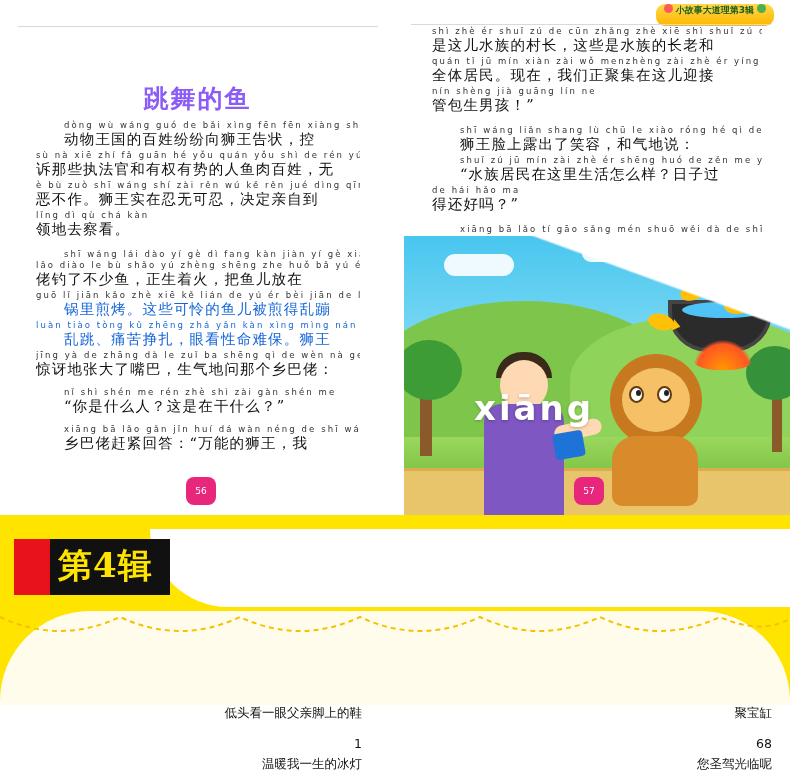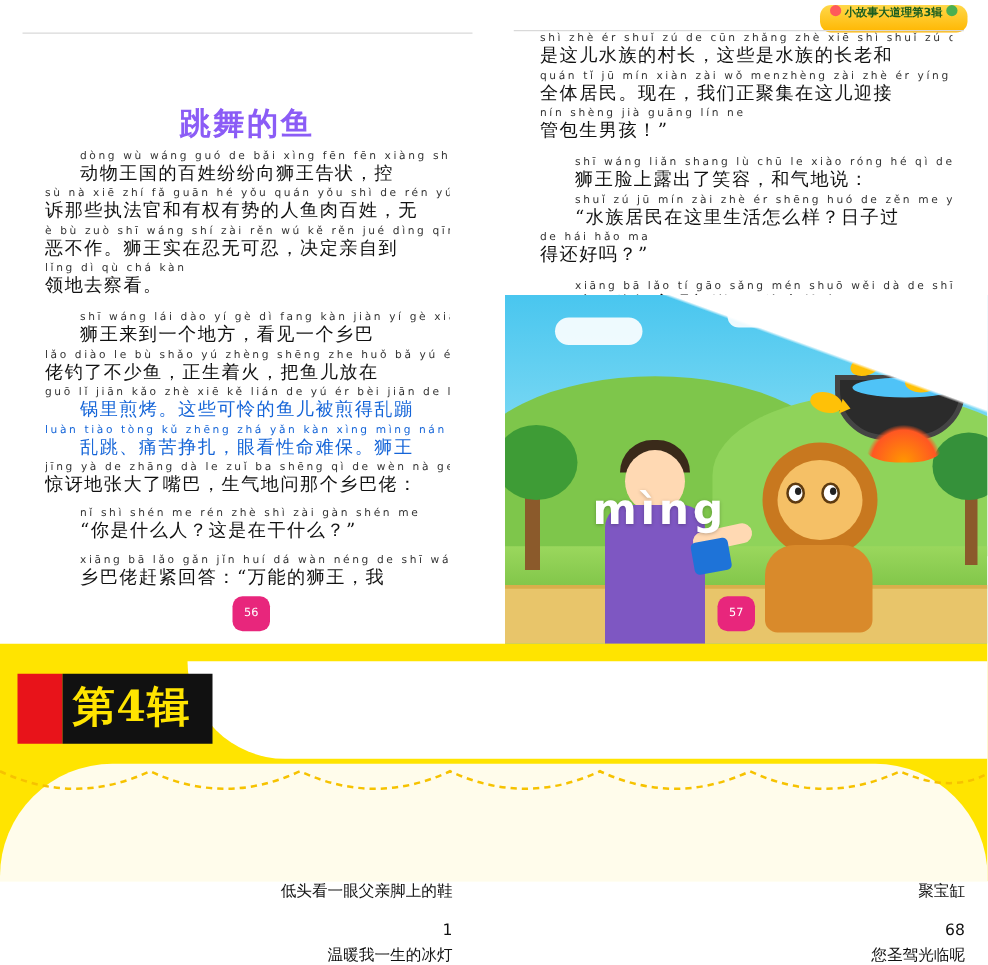--- a/index.html
+++ b/index.html
@@ -154,21 +154,20 @@
             <div class="py">è  bù  zuò   shī wáng shí  zài  rěn  wú  kě  rěn    jué dìng qīn  zì  dào</div>
             <div class="hz">恶不作。狮王实在忍无可忍，决定亲自到</div>
           </div>
         <div class="ln">
             <div class="py">lǐng  dì  qù  chá  kàn</div>
             <div class="hz">领地去察看。</div>
           </div>
         <div style="height:9px"></div>
         <div class="ln">
             <div class="py ind">shī wáng lái dào  yí  gè  dì  fang   kàn jiàn  yí  gè xiāng bā</div>
-            <div class="hz ind">狮王来到一个地方，看见一个乡巴</div>
           </div>
         <div class="ln">
             <div class="py">lǎo diào le bù shǎo yú   zhèng shēng zhe huǒ   bǎ  yú ér  fàng zài</div>
             <div class="hz">佬钓了不少鱼，正生着火，把鱼儿放在</div>
           </div>
         <div class="ln">
             <div class="py">guō  lǐ  jiān kǎo    zhè xiē kě lián de yú ér bèi jiān de luàn bèng</div>
             <div class="hz blue">锅里煎烤。这些可怜的鱼儿被煎得乱蹦</div>
           </div>
         <div class="ln">
@@ -274,21 +273,21 @@
       <div class="lion-pupil" style="right:121px;top:154px;"></div>
       <div class="lion-body"></div>
 
       <div class="boy-hair"></div>
       <div class="boy-head"></div>
       <div class="boy-body"></div>
       <div class="boy-arm"></div>
       <div class="ribbon"></div>
     </div>
     <div class="wedge"></div>
-    <div class="watermark">mìng</div>
+    <div class="watermark">xiāng</div>
 
     <div class="pnum r">57</div>
   </div>
 
   <div class="band">
     <div class="swoosh"></div>
     <div class="redblock"></div>
     <div class="blackblock"></div>
     <div class="bigtitle">第4辑</div>
 

